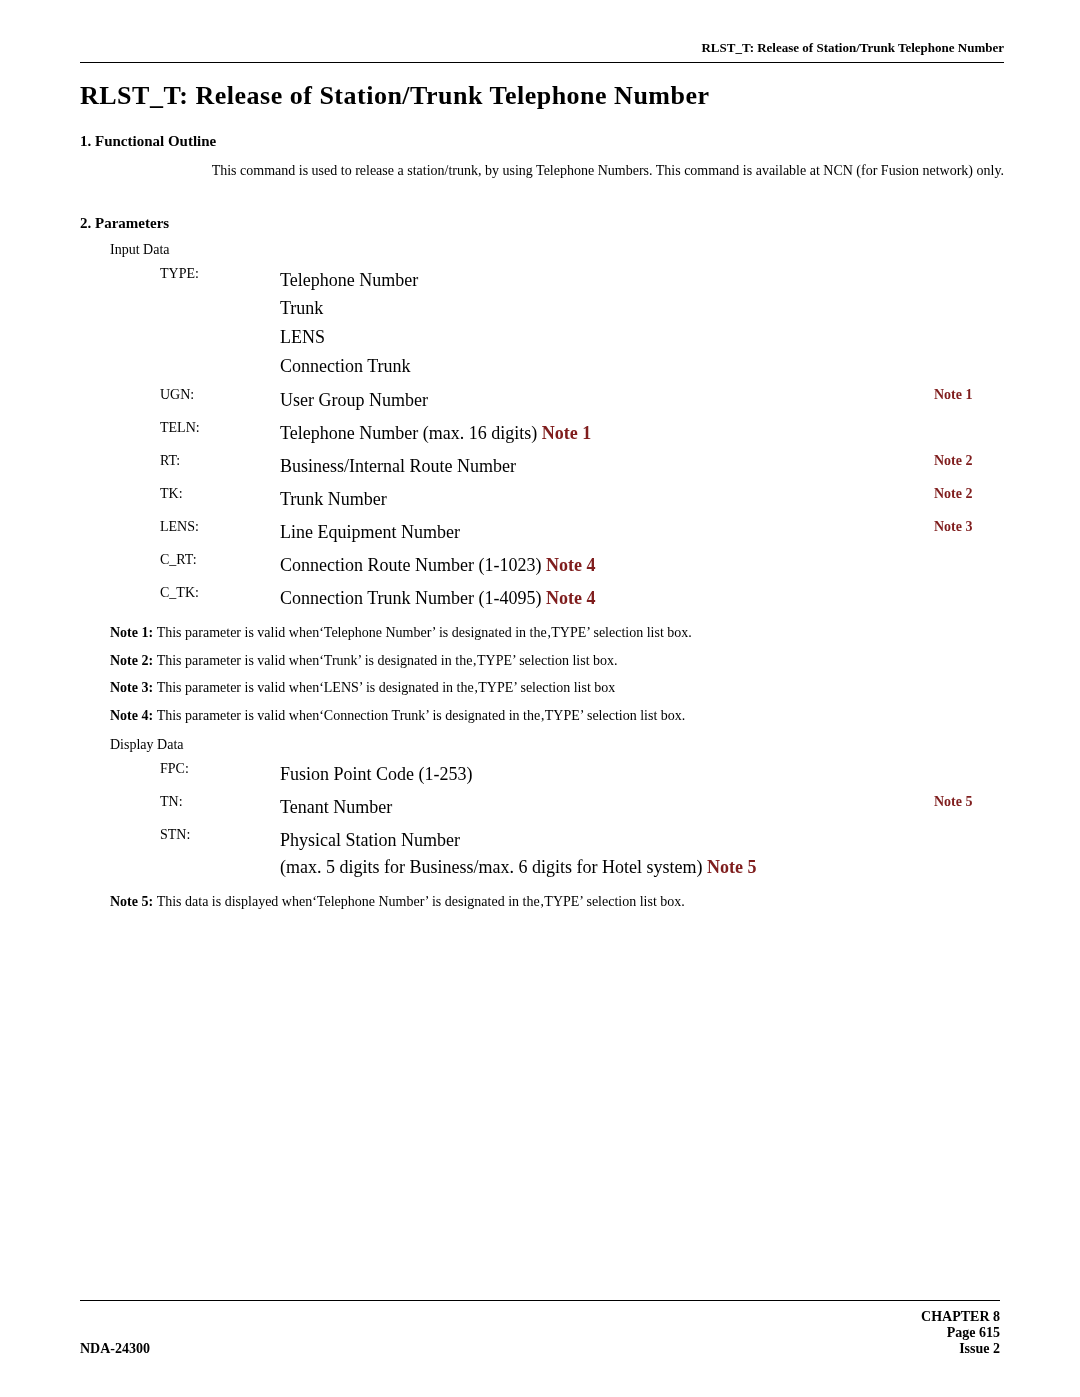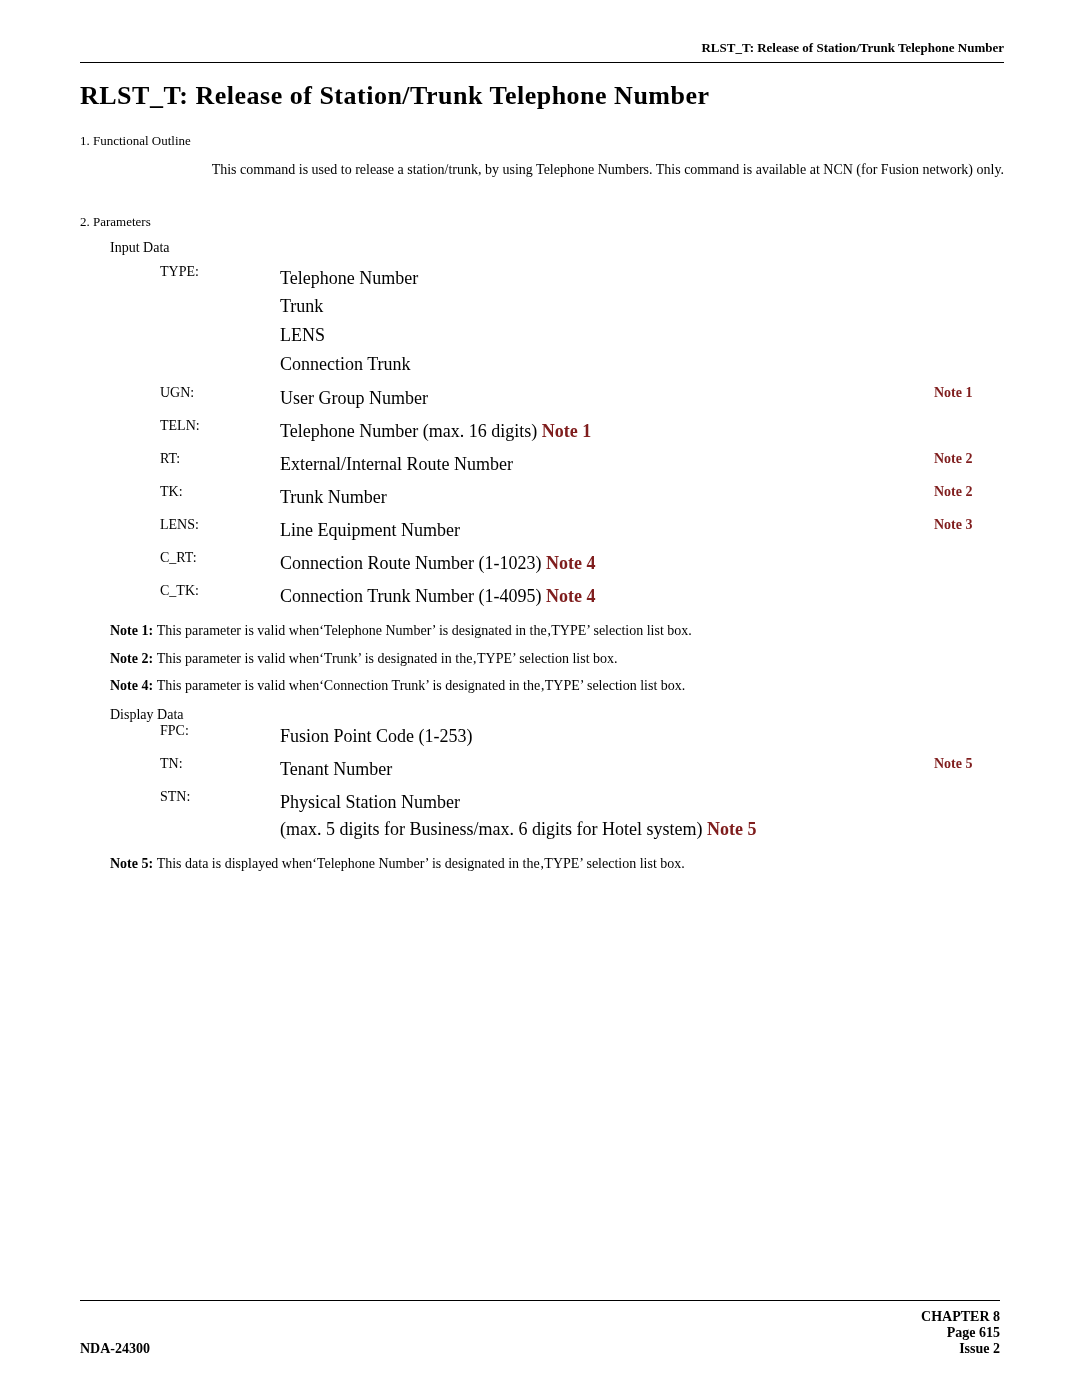--- a/index.html
+++ b/index.html
@@ -35,22 +35,22 @@
     }
 
     .main-title {
       font-size: 26px;
       font-weight: bold;
       margin-bottom: 22px;
       letter-spacing: 0.5px;
     }
 
     .section-heading {
-      font-size: 13px;
-      font-weight: normal;
+      font-size: 15px;
+      font-weight: bold;
       margin-bottom: 10px;
     }
 
     .section-body {
       margin-left: 30px;
       margin-bottom: 33px;
       font-size: 14px;
       line-height: 1.55;
       text-align: right;
     }
@@ -110,20 +110,21 @@
     .note-line {
       margin-bottom: 6px;
     }
 
     .note-label {
       font-weight: bold;
     }
 
     .display-data-label {
       font-size: 14px;
+      margin-bottom: 8px;
       margin-left: 30px;
       margin-top: 10px;
     }
 
     .type-values {
       line-height: 1.6;
     }
 
     .footer {
       position: absolute;
@@ -188,21 +189,21 @@
       </div>
 
       <div class="param-row">
         <div class="param-name">TELN:</div>
         <div class="param-desc">Telephone Number (max. 16 digits) <span class="blue-note">Note 1</span></div>
         <div class="param-note"></div>
       </div>
 
       <div class="param-row">
         <div class="param-name">RT:</div>
-        <div class="param-desc">External/Internal Route Number</div>
+        <div class="param-desc">Business/Internal Route Number</div>
         <div class="param-note"><span class="blue-note">Note 2</span></div>
       </div>
 
       <div class="param-row">
         <div class="param-name">TK:</div>
         <div class="param-desc">Trunk Number</div>
         <div class="param-note"><span class="blue-note">Note 2</span></div>
       </div>
 
       <div class="param-row">
@@ -225,20 +226,24 @@
     </div>
 
     <div class="notes-section">
       <div class="note-line">
         <span class="note-label">Note 1: </span>
         <span>This parameter is valid when​‘Telephone Number’ is designated in the‚TYPE’  selection list box.</span>
       </div>
       <div class="note-line">
         <span class="note-label">Note 2: </span>
         <span>This parameter is valid when​‘Trunk’  is designated in the‚TYPE’  selection list box.</span>
+      </div>
+      <div class="note-line">
+        <span class="note-label">Note 3: </span>
+        <span>This parameter is valid when​‘LENS’  is designated in the‚TYPE’  selection list box</span>
       </div>
       <div class="note-line">
         <span class="note-label">Note 4: </span>
         <span>This parameter is valid when​‘Connection Trunk’ is designated in the‚TYPE’  selection list box.</span>
       </div>
     </div>
 
     <div class="display-data-label">Display Data</div>
 
     <div class="param-table">

